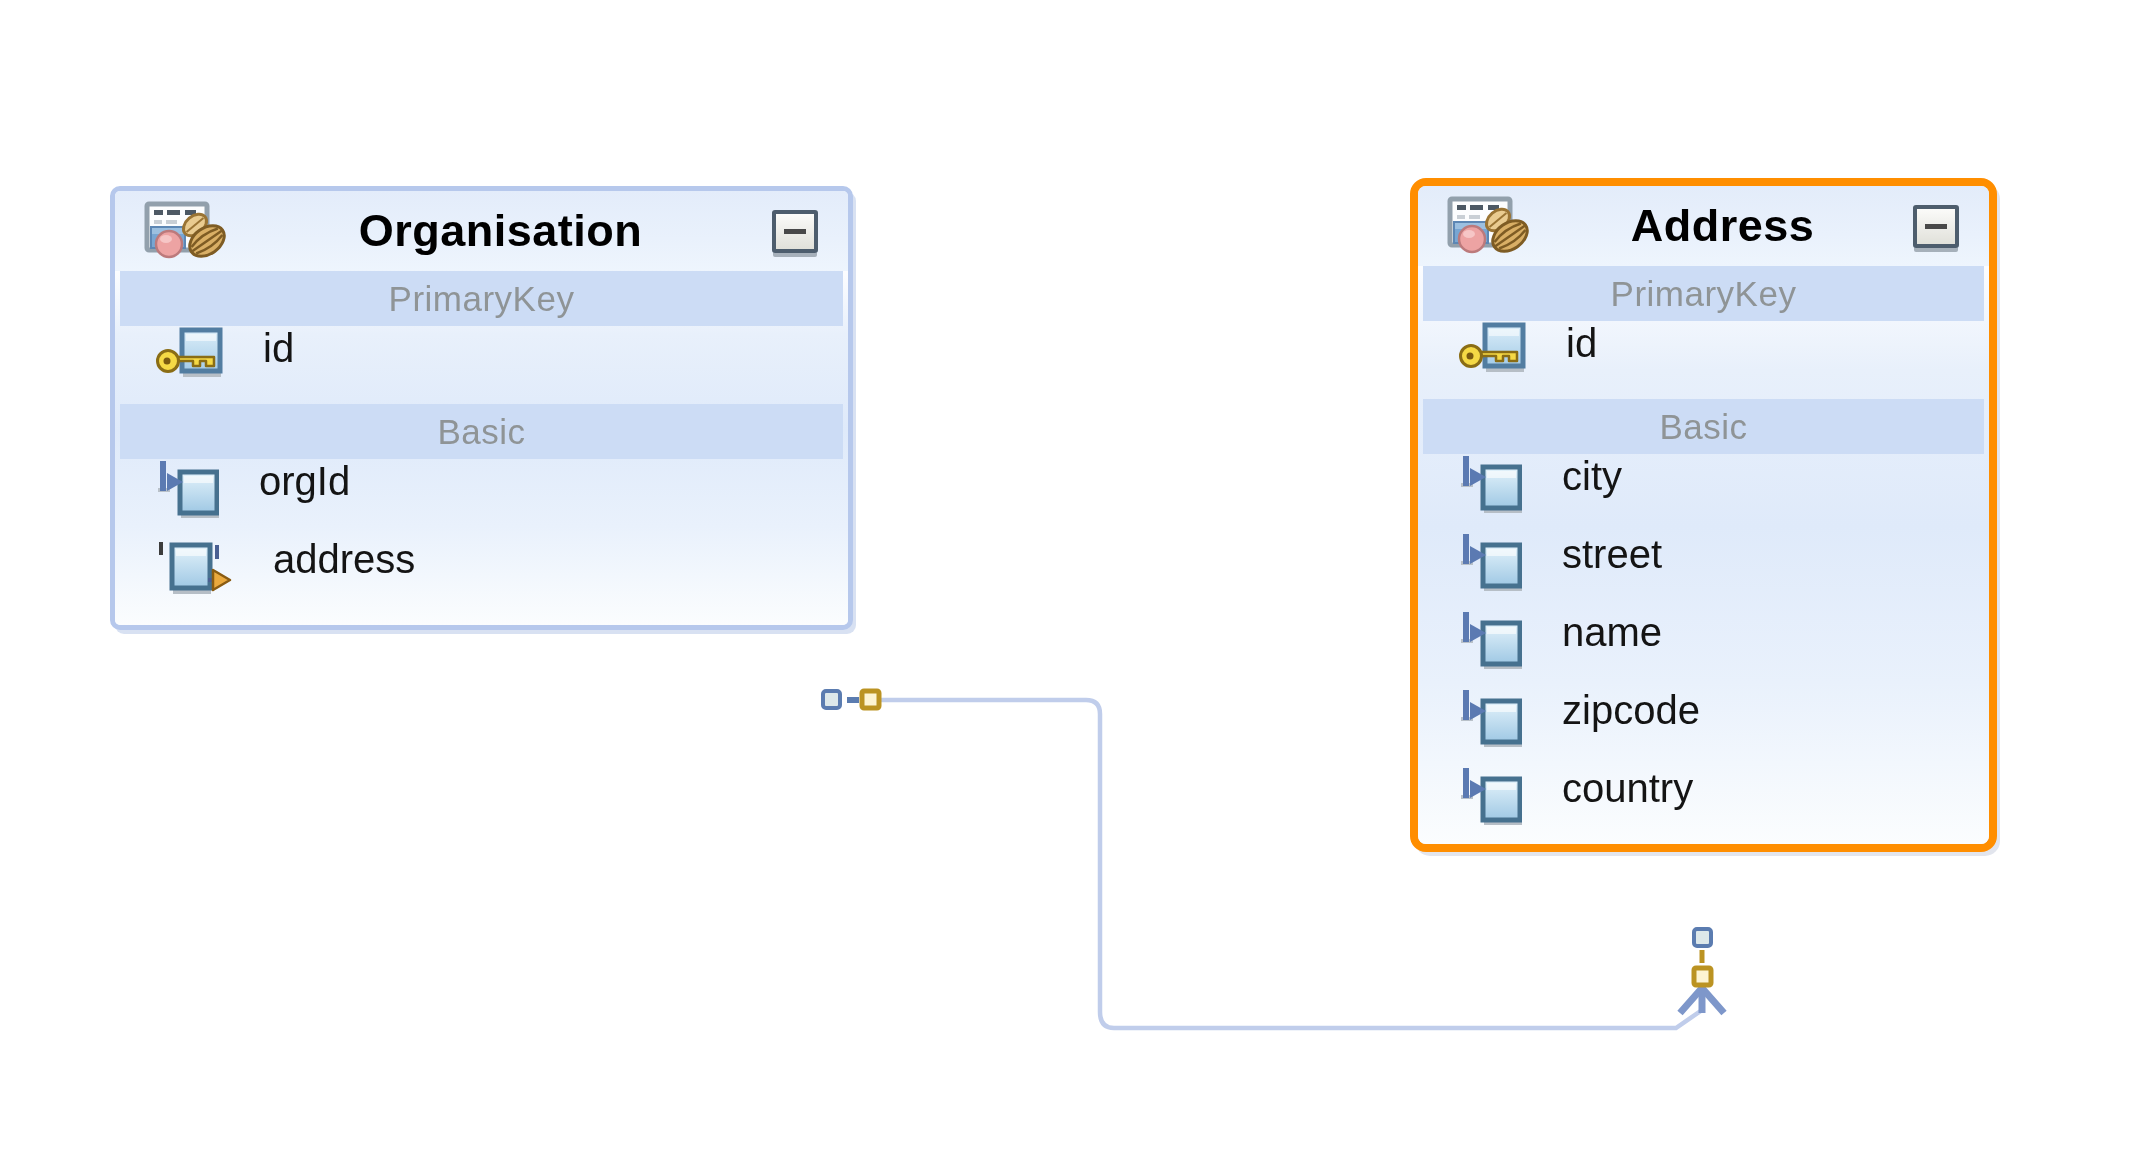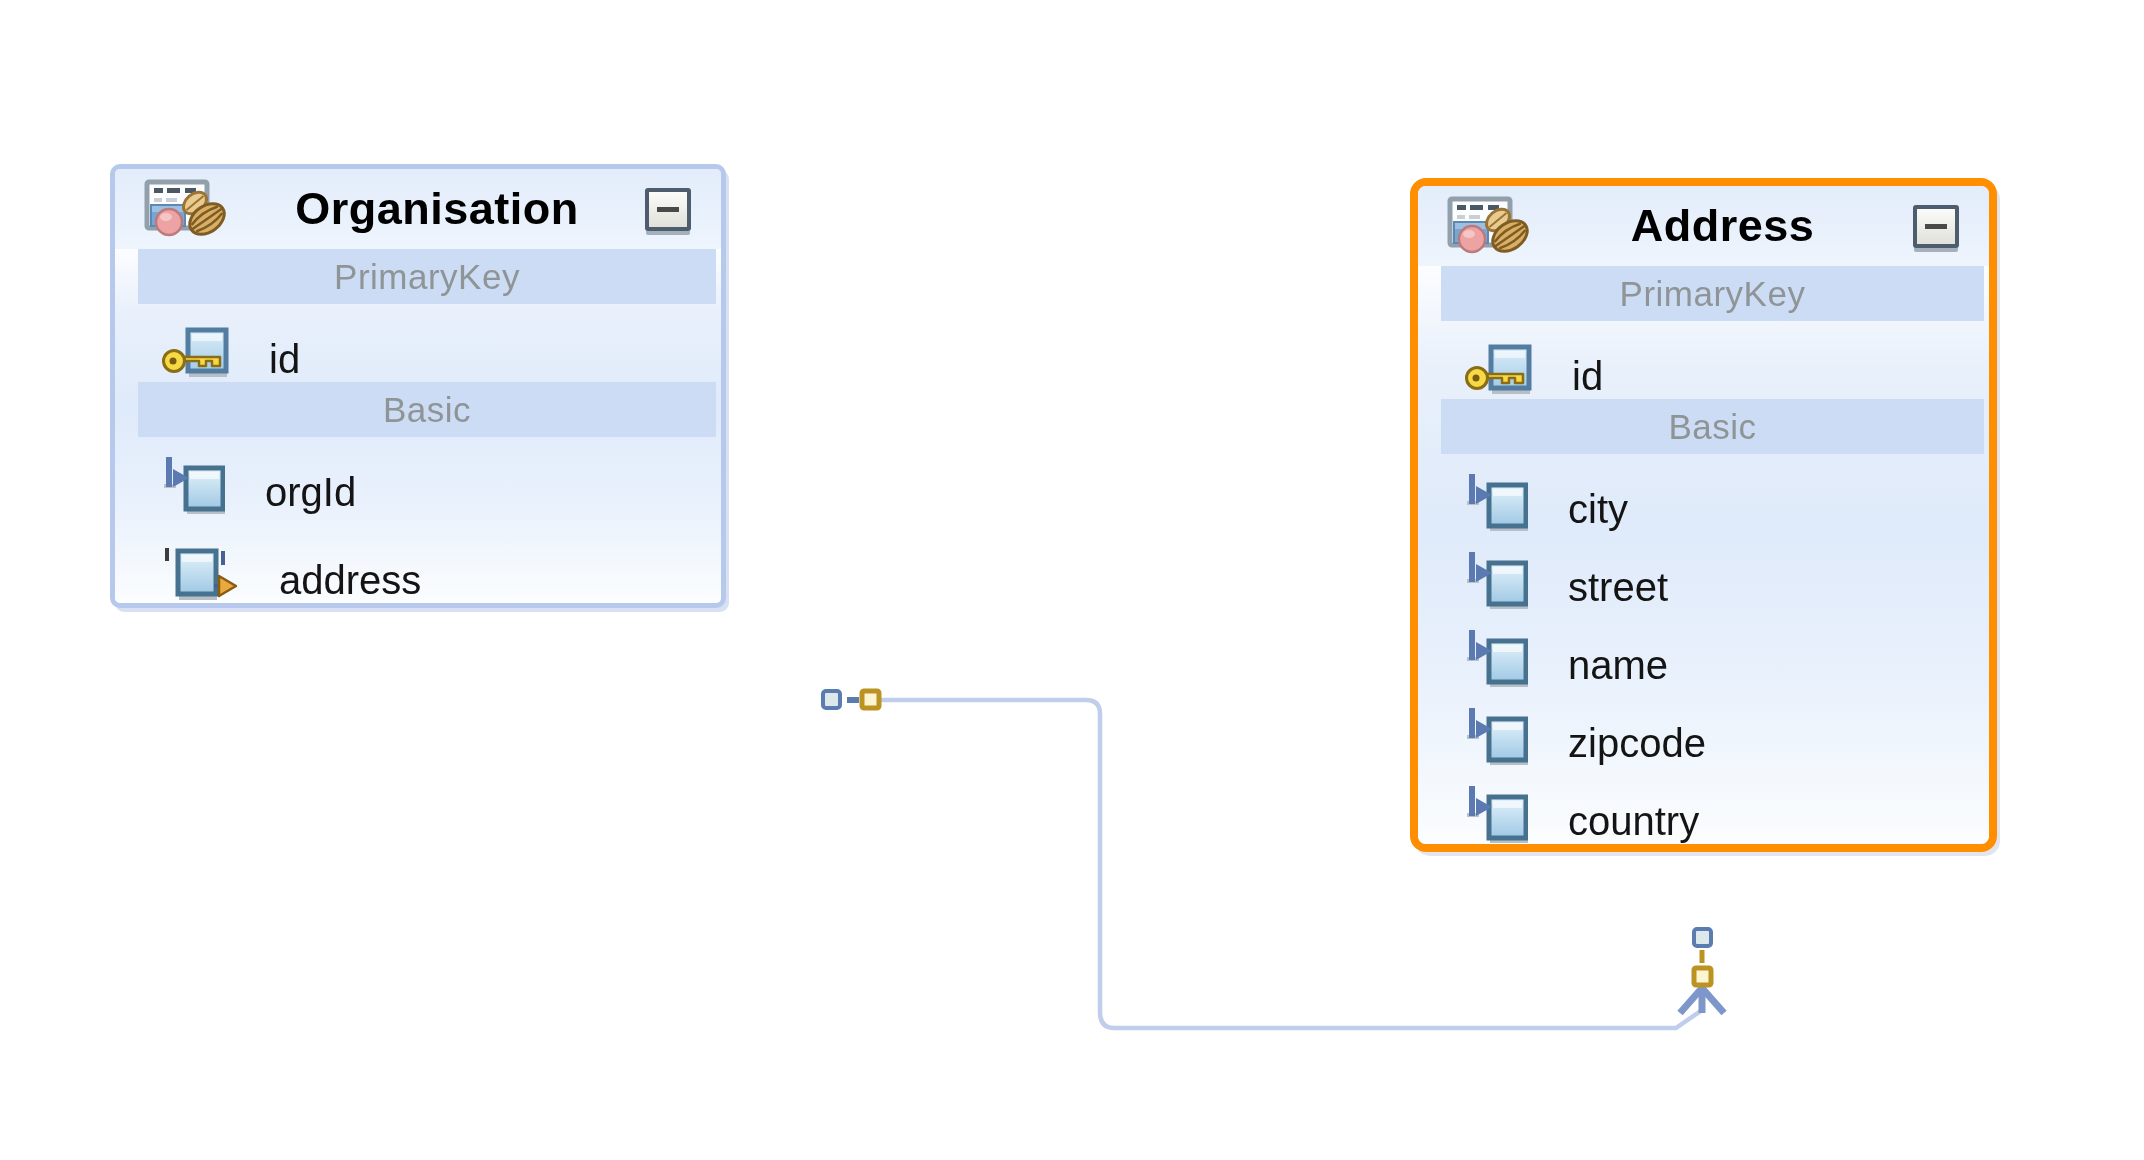--- a/index.html
+++ b/index.html
@@ -43,53 +43,53 @@
     width:46px;height:43px;
     border:4px solid #4d5d6d;border-radius:3px;
     background:linear-gradient(180deg,#fbfbf9 0%,#efefeb 45%,#e1e1da 100%);
     box-shadow:0 5px 0 -1px #a6b0ba;
     display:flex;align-items:center;justify-content:center;
     cursor:pointer;
   }
   .minus-bar{width:22px;height:5px;background:#494949;}
   .entity-body{
     background:linear-gradient(180deg,#fcfdff 0%,#e8f0fb 18%,#dfeafa 45%,#e9f1fc 72%,#fbfdfe 100%);
-    padding-left:18px;
   }
   .section-band{
     height:55px;margin:0 5px;
     background:var(--section-band,#ccdcf5);
     display:flex;align-items:center;justify-content:center;
   }
   .section-label{
     font-size:35px;color:var(--section-label,#8f9496);
     letter-spacing:.5px;
   }
   .attr-row{
-    height:78px;display:flex;align-items:flex-end;
+    height:78px;display:flex;align-items:flex-start;
     padding-left:28px;
+    margin-left:12px;
   }
   .attr-row[data-icon="relation-attribute-icon"]{height:88px;}
   .attr-icon{display:flex;flex:0 0 auto;margin-right:40px;}
   .attr-icon svg{display:block;}
   .attr-label{font-size:40px;color:#141414;}
   .conn-line{stroke:var(--connection-line,#c0cdeb);stroke-width:4.5;fill:none;}
   .conn-arrow{stroke:var(--connection-arrow,#7e97ca);stroke-width:7;fill:none;}
   .conn-endpoint{fill:#dde8ea;stroke:#5b7cb0;stroke-width:4;}
   .conn-gold-handle{fill:#fdf4d2;stroke:var(--handle-gold,#bb9322);stroke-width:5;}
   .conn-blue-dash{stroke:#5b7cb0;stroke-width:6;}
   .conn-gold-dash{stroke:var(--handle-gold,#bb9322);stroke-width:5;}
 </style>
 </head>
 <body>
 
 <div class="canvas">
 
   <div id="entity-layer">
-  <div class="entity" style="left: 110px; top: 164px; width: 616px;">
+  <div class="entity" style="left: 110px; top: 186px; width: 743px;">
     <div class="entity-header">
       <span class="entity-icon">
     <svg width="86" height="62" viewBox="0 0 86 62" xmlns="http://www.w3.org/2000/svg">
       <rect x="4" y="4" width="60" height="46" rx="2" fill="#fcfdfe" stroke="#92a0ac" stroke-width="5"></rect>
       <rect x="11" y="10" width="9" height="5" fill="#4c5864"></rect>
       <rect x="24" y="10" width="13" height="5" fill="#4c5864"></rect>
       <rect x="42" y="10" width="11" height="5" fill="#4c5864"></rect>
       <rect x="11" y="20" width="8" height="4" fill="#c9cfd5"></rect>
       <rect x="23" y="20" width="11" height="4" fill="#c9cfd5"></rect>
       <rect x="8" y="27" width="34" height="21" fill="#78a6d2" stroke="#5d87b4" stroke-width="2"></rect>

